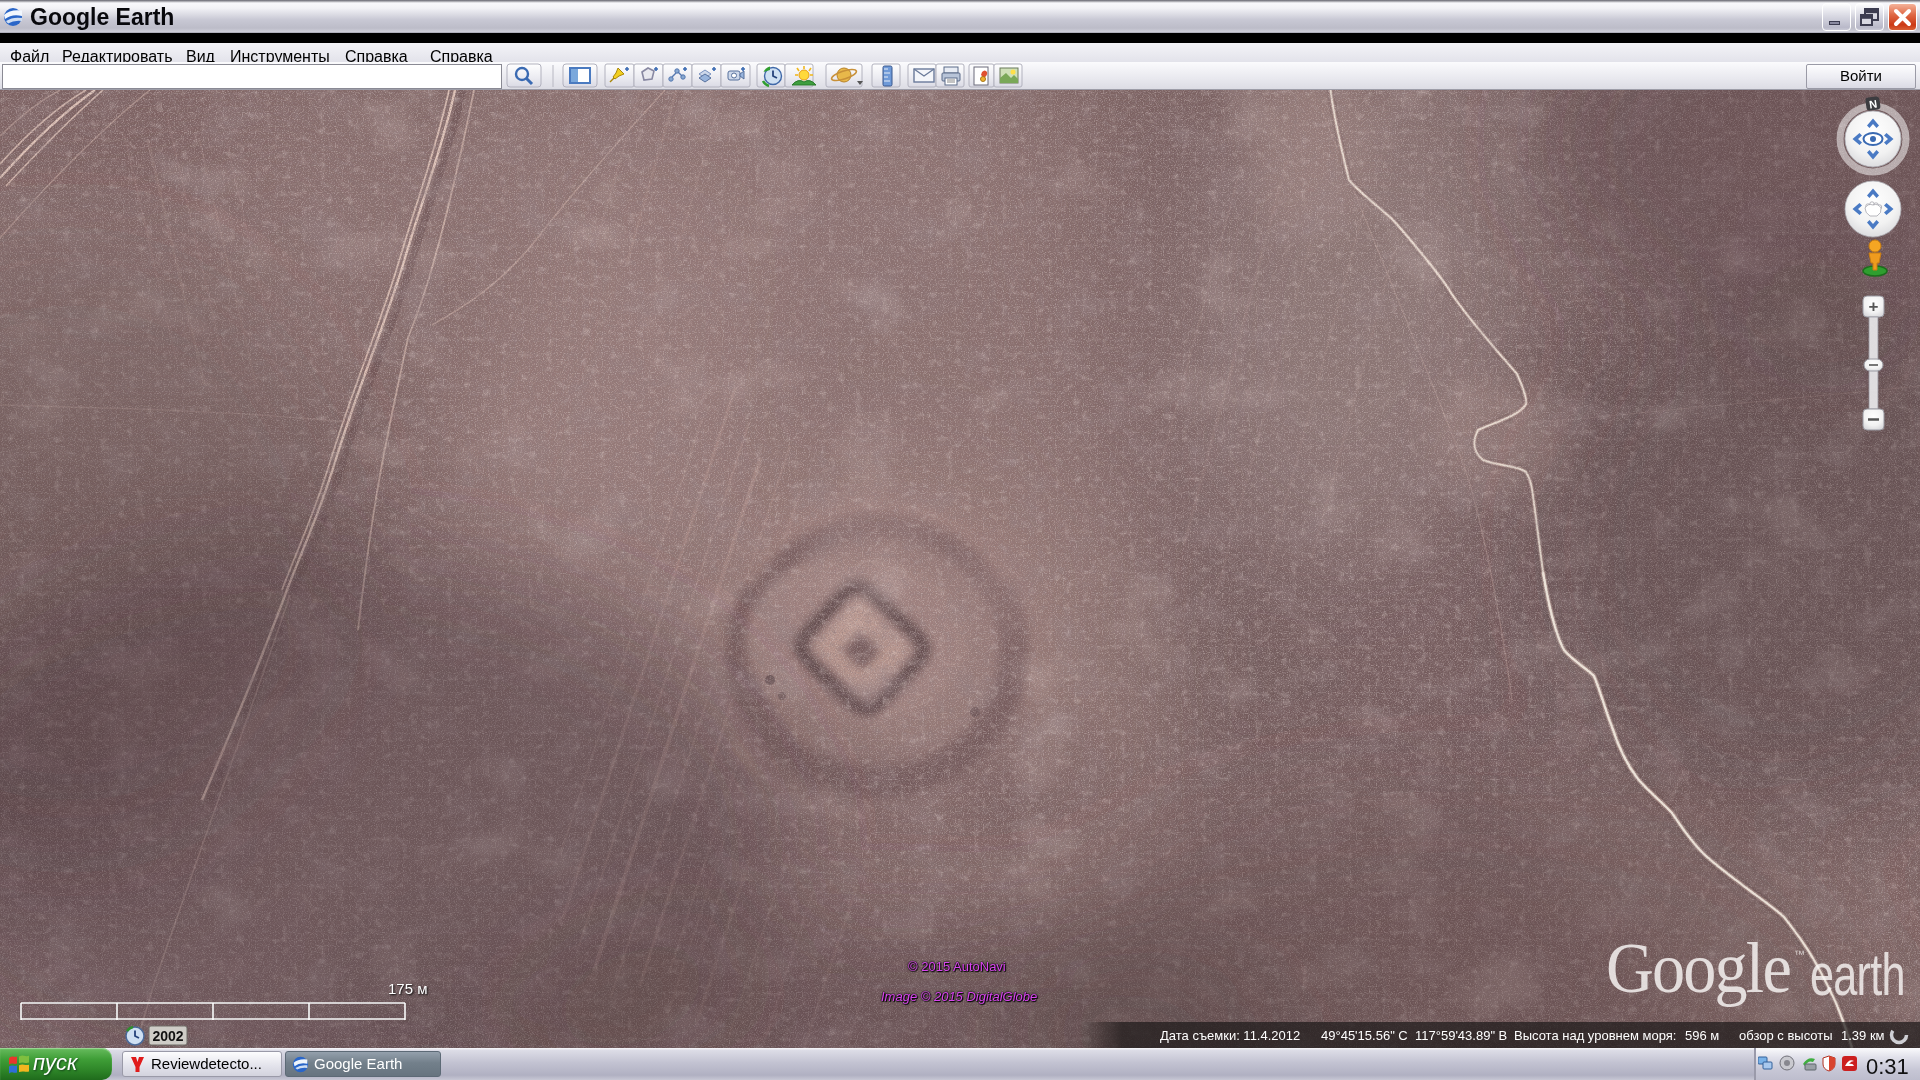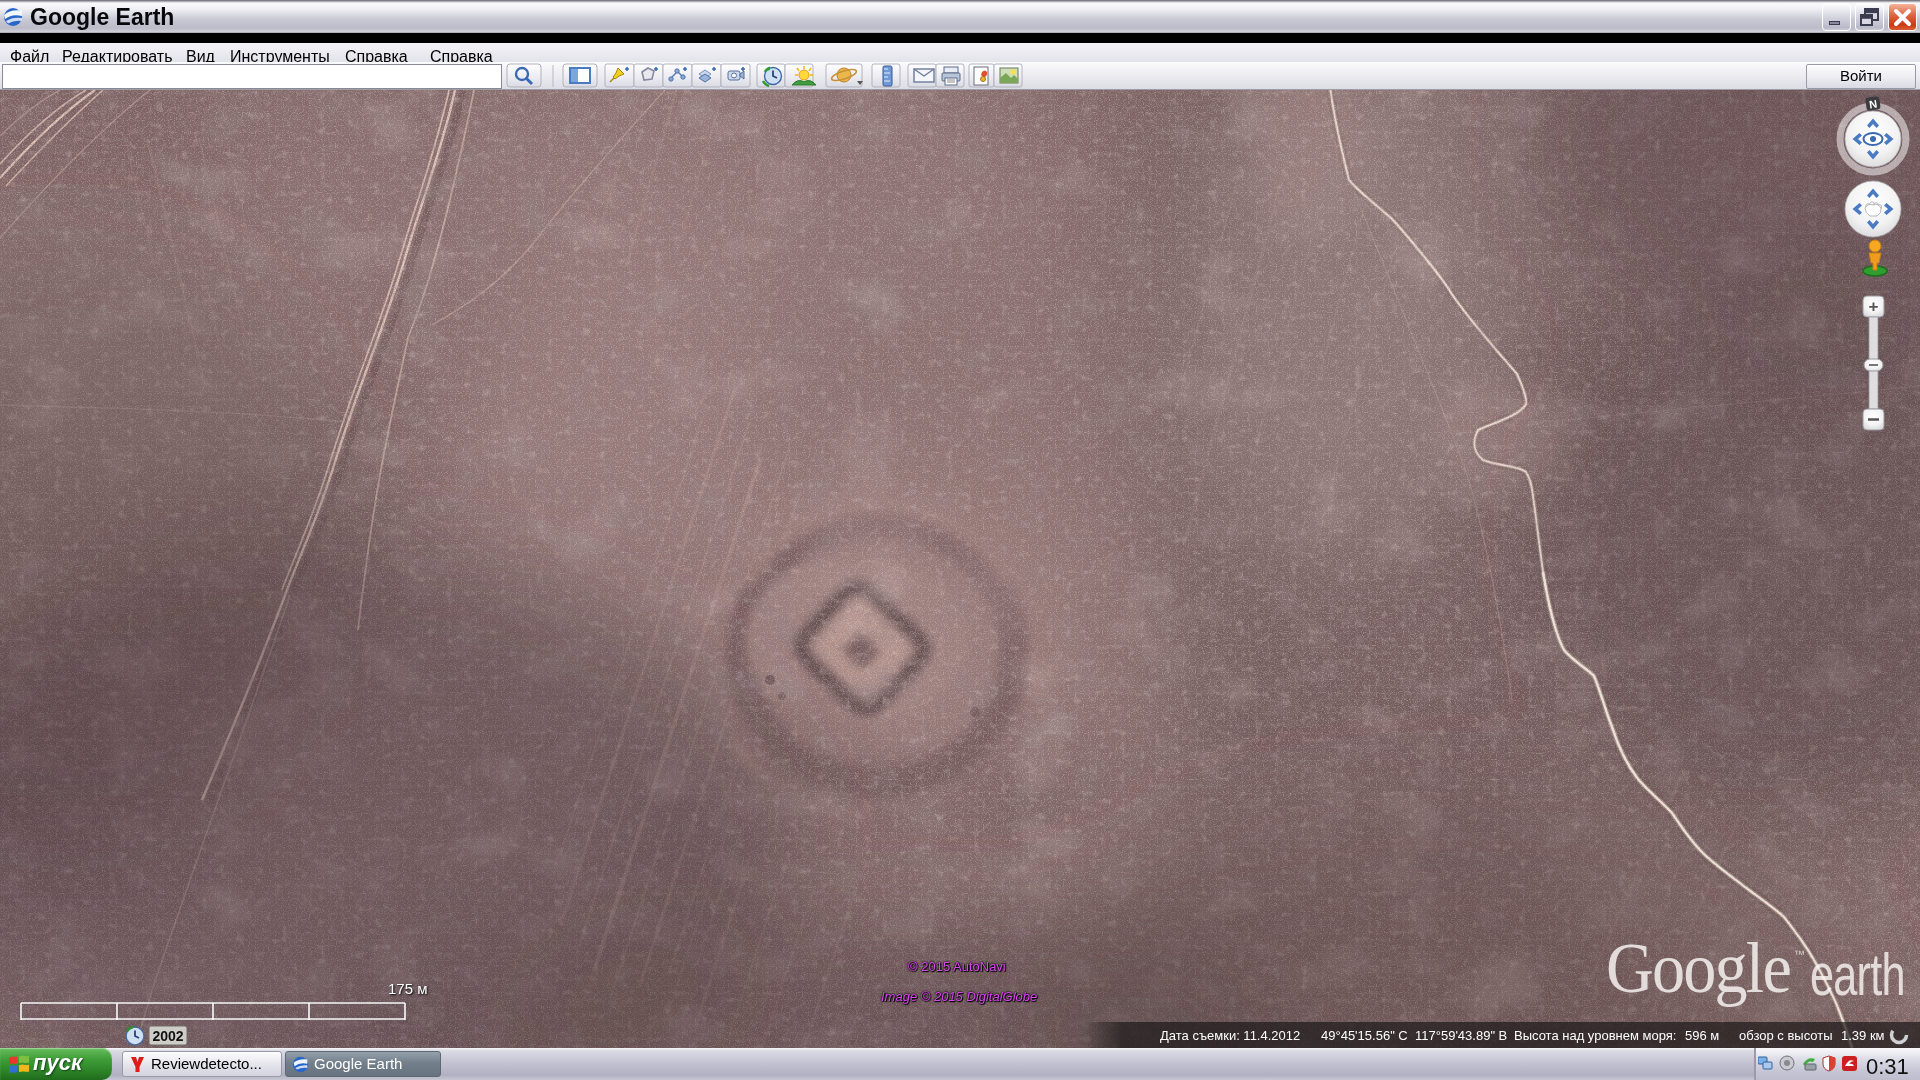--- a/index.html
+++ b/index.html
@@ -31,21 +31,21 @@
 #copy2{left:881px;top:989px;font-size:13px;font-style:italic;}
 #status{position:absolute;left:1080px;top:1022px;width:840px;height:26px;
  background:linear-gradient(90deg,rgba(30,26,26,0) 0%,rgba(30,26,26,0.72) 5%,rgba(30,26,26,0.72) 100%);color:#fff;font-size:13px;text-align:center;}
 #gelogo .g{position:absolute;left:1606px;top:927px;color:rgba(250,248,246,0.82);font-family:"Liberation Serif",serif;font-size:72px;letter-spacing:-2px;transform:scaleX(0.92);transform-origin:left top;white-space:nowrap;}
 #gelogo .e{position:absolute;left:1810px;top:940px;color:rgba(250,248,246,0.80);font-family:"Liberation Sans",sans-serif;font-size:60px;font-weight:400;letter-spacing:-1px;transform:scaleX(0.72);transform-origin:left top;white-space:nowrap;}
 
 #taskbar{position:absolute;left:0;top:1048px;width:1920px;height:32px;
  background:linear-gradient(#f8f8fb 0%,#dcdce6 8%,#c3c3d2 45%,#b0b0c2 85%,#c7c7d4 100%);}
 #startbtn{position:absolute;left:0;top:0;width:112px;height:32px;border-radius:0 10px 10px 0;
  background:linear-gradient(#68bc5e 0%,#3f9e37 35%,#2e8528 70%,#1f6b1c 100%);box-shadow:inset 0 1px 1px #9fd99a;}
-#startbtn .txt{position:absolute;left:33px;top:2px;color:#fff;font-size:22px;font-weight:bold;font-style:italic;text-shadow:1px 1px 2px #14401a;}
+#startbtn .txt{position:absolute;left:33px;top:2px;color:#fff;font-size:22px;font-weight:normal;font-style:italic;text-shadow:1px 1px 2px #14401a;}
 .task{position:absolute;top:3px;height:26px;border-radius:3px;font-size:15px;box-sizing:border-box;text-align:center;}
 #task1{left:122px;width:160px;background:linear-gradient(#fdfdfe,#e4e4ec 55%,#d3d3de);border:1px solid #9a9aa8;color:#000;}
 #task2{left:285px;width:156px;background:linear-gradient(#94a0ac,#73808b 45%,#67747f);border:1px solid #5d6a76;color:#fff;}
 .task .lbl{position:absolute;left:28px;top:3px;}
 #tray{position:absolute;left:1754px;top:0;width:166px;height:32px;background:linear-gradient(#fafafc 0%,#e0e0ea 30%,#c6c6d5 70%,#bdbdcd 100%);border-left:2px solid #9a9aaa;}
 #clock{position:absolute;left:1866px;top:6px;font-size:22px;color:#111;}
 </style></head>
 <body>
 <div id="root">
   <div id="map">

